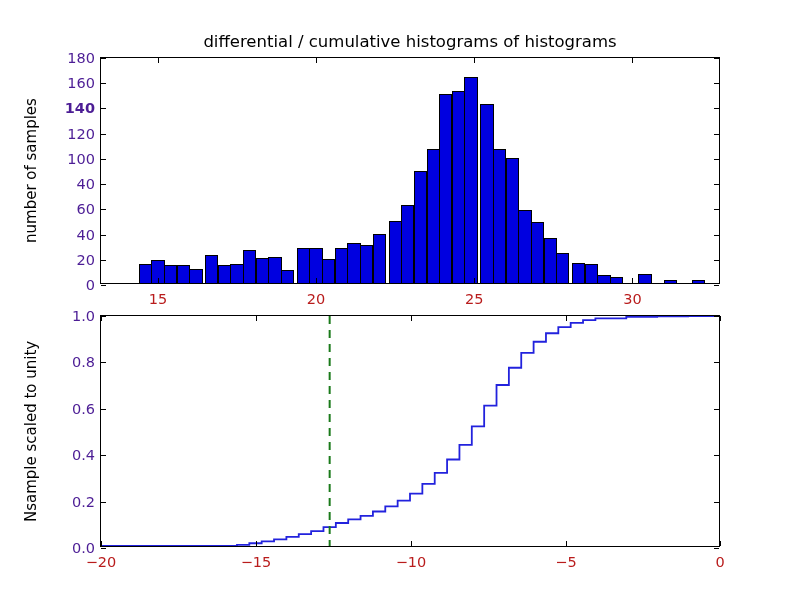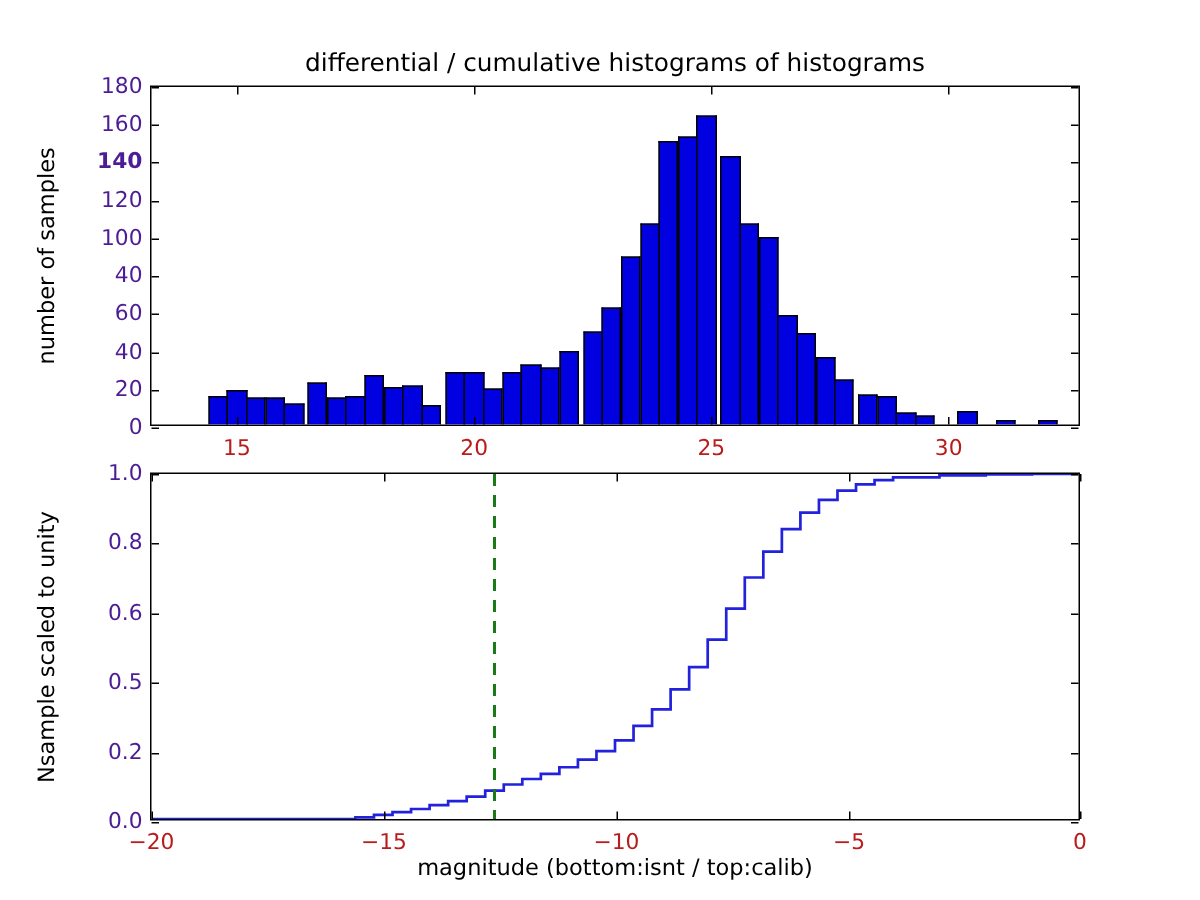--- a/index.html
+++ b/index.html
@@ -248,30 +248,29 @@
         <div class="tick-x" style="left: 619px; top: 0px; height: 5px;"></div>
         <div class="ticklabel-x" style="left: 619px; top: 238px;">0</div>
         <div class="tick-y" style="top: 232px; left: 0px; width: 5px;"></div>
         <div class="tick-y" style="top: 232px; right: 0px; width: 5px;"></div>
         <div class="ticklabel-y" style="top: 232px; left: -48px; width: 42px;">0.0</div>
         <div class="tick-y" style="top: 185.6px; left: 0px; width: 5px;"></div>
         <div class="tick-y" style="top: 185.6px; right: 0px; width: 5px;"></div>
         <div class="ticklabel-y" style="top: 185.6px; left: -48px; width: 42px;">0.2</div>
         <div class="tick-y" style="top: 139.2px; left: 0px; width: 5px;"></div>
         <div class="tick-y" style="top: 139.2px; right: 0px; width: 5px;"></div>
-        <div class="ticklabel-y" style="top: 139.2px; left: -48px; width: 42px;">0.5</div>
+        <div class="ticklabel-y" style="top: 139.2px; left: -48px; width: 42px;">0.4</div>
         <div class="tick-y" style="top: 92.8px; left: 0px; width: 5px;"></div>
         <div class="tick-y" style="top: 92.8px; right: 0px; width: 5px;"></div>
         <div class="ticklabel-y" style="top: 92.8px; left: -48px; width: 42px;">0.6</div>
         <div class="tick-y" style="top: 46.4px; left: 0px; width: 5px;"></div>
         <div class="tick-y" style="top: 46.4px; right: 0px; width: 5px;"></div>
         <div class="ticklabel-y" style="top: 46.4px; left: -48px; width: 42px;">0.8</div>
         <div class="tick-y" style="top: 0px; left: 0px; width: 5px;"></div>
         <div class="tick-y" style="top: 0px; right: 0px; width: 5px;"></div>
         <div class="ticklabel-y" style="top: 0px; left: -48px; width: 42px;">1.0</div>
       </div>
 
   </div>
   <div class="ylabel" id="ylabel-bottom" style="left: 22px; top: 521.5px;">Nsample scaled to unity</div>
 
-  <div class="xlabel" style="left:100px; width:620px; top:569px;">magnitude (bottom:isnt / top:calib)</div>
 
 </div>
 
 </body></html>

